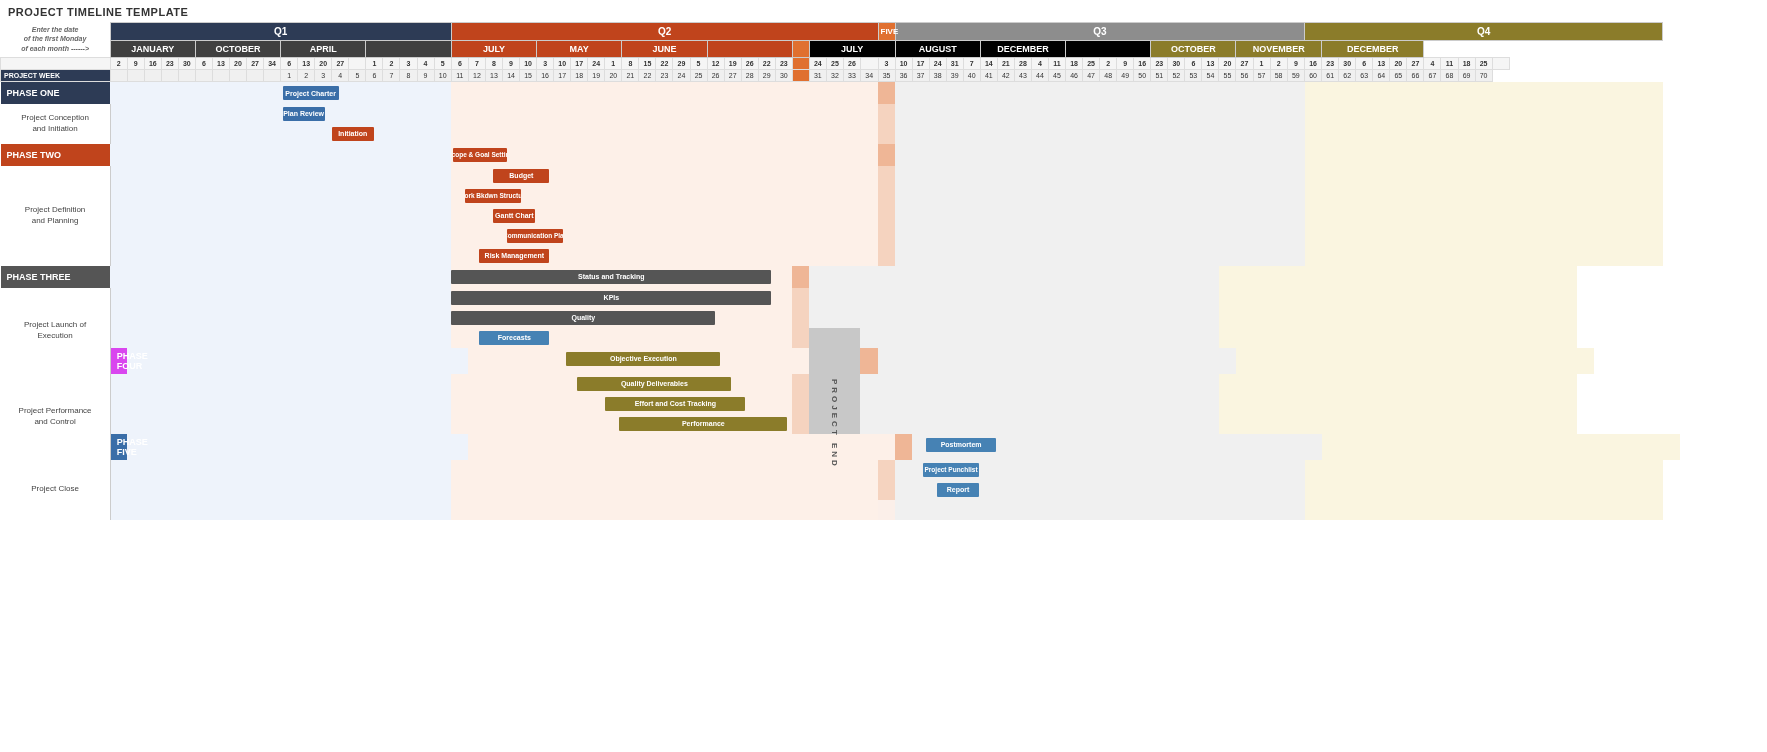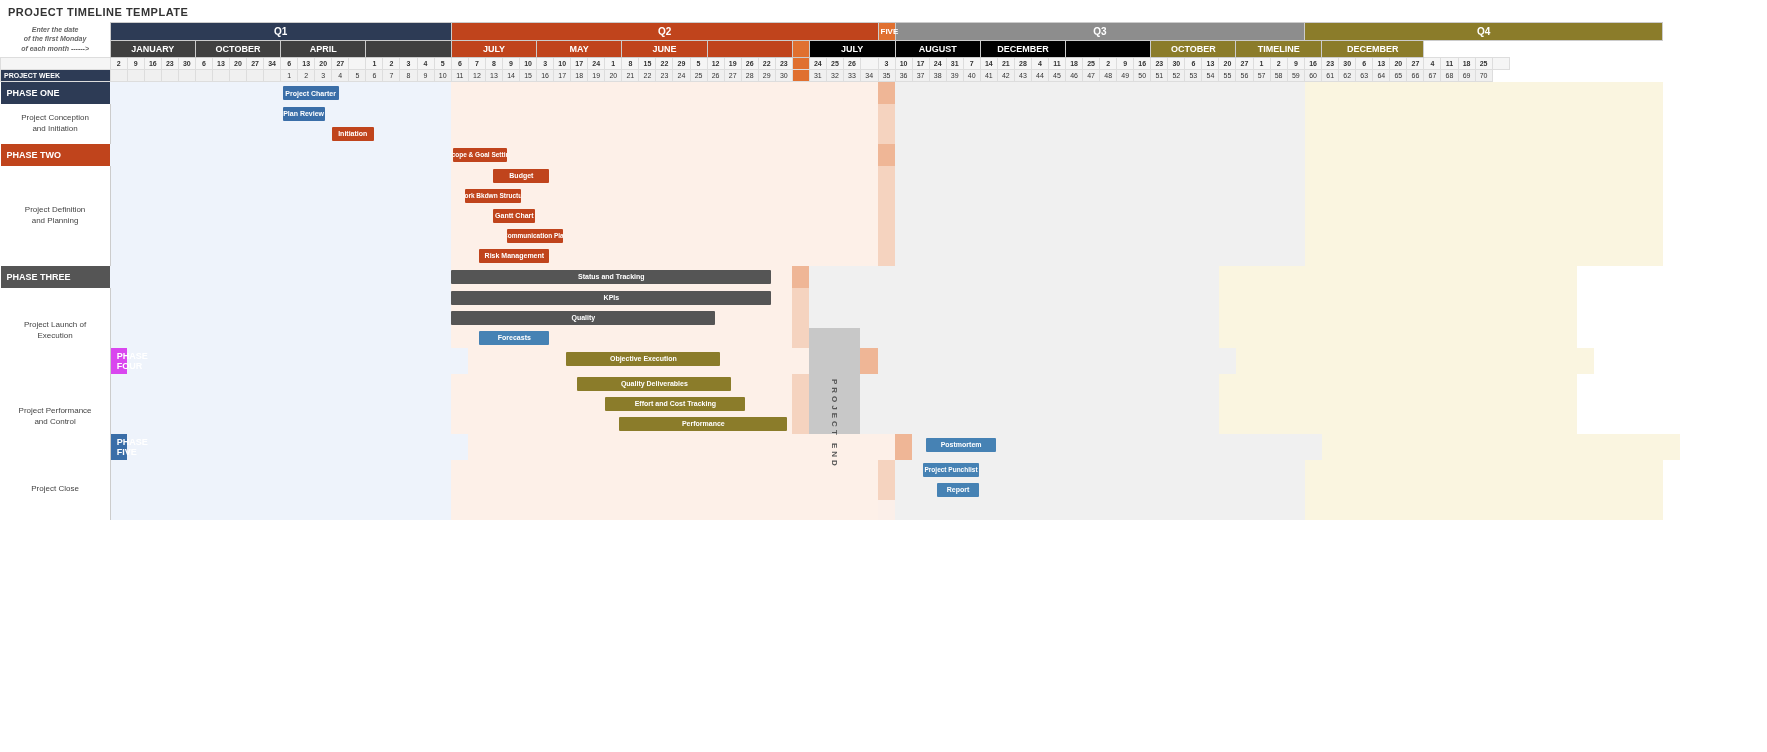--- a/index.html
+++ b/index.html
@@ -274,21 +274,21 @@
         <th class="m-q2" colspan="5">JULY</th>
         <th class="m-q2" colspan="5">MAY</th>
         <th class="m-q2" colspan="5">JUNE</th>
         <th class="m-q2" colspan="5"></th>
         <th class="today-header" colspan="1"></th>
         <th class="m-q3" colspan="5">JULY</th>
         <th class="m-q3" colspan="5">AUGUST</th>
         <th class="m-q3" colspan="5">DECEMBER</th>
         <th class="m-q3" colspan="5"></th>
         <th class="m-q4" colspan="5">OCTOBER</th>
-        <th class="m-q4" colspan="5">TIMELINE</th>
+        <th class="m-q4" colspan="5">NOVEMBER</th>
         <th class="m-q4" colspan="6">DECEMBER</th>
       </tr>
 
       <tr class="d-header">
         <th></th>
 
         <th>2</th>
             <th>9</th>
             <th>16</th>
             <th>23</th>

